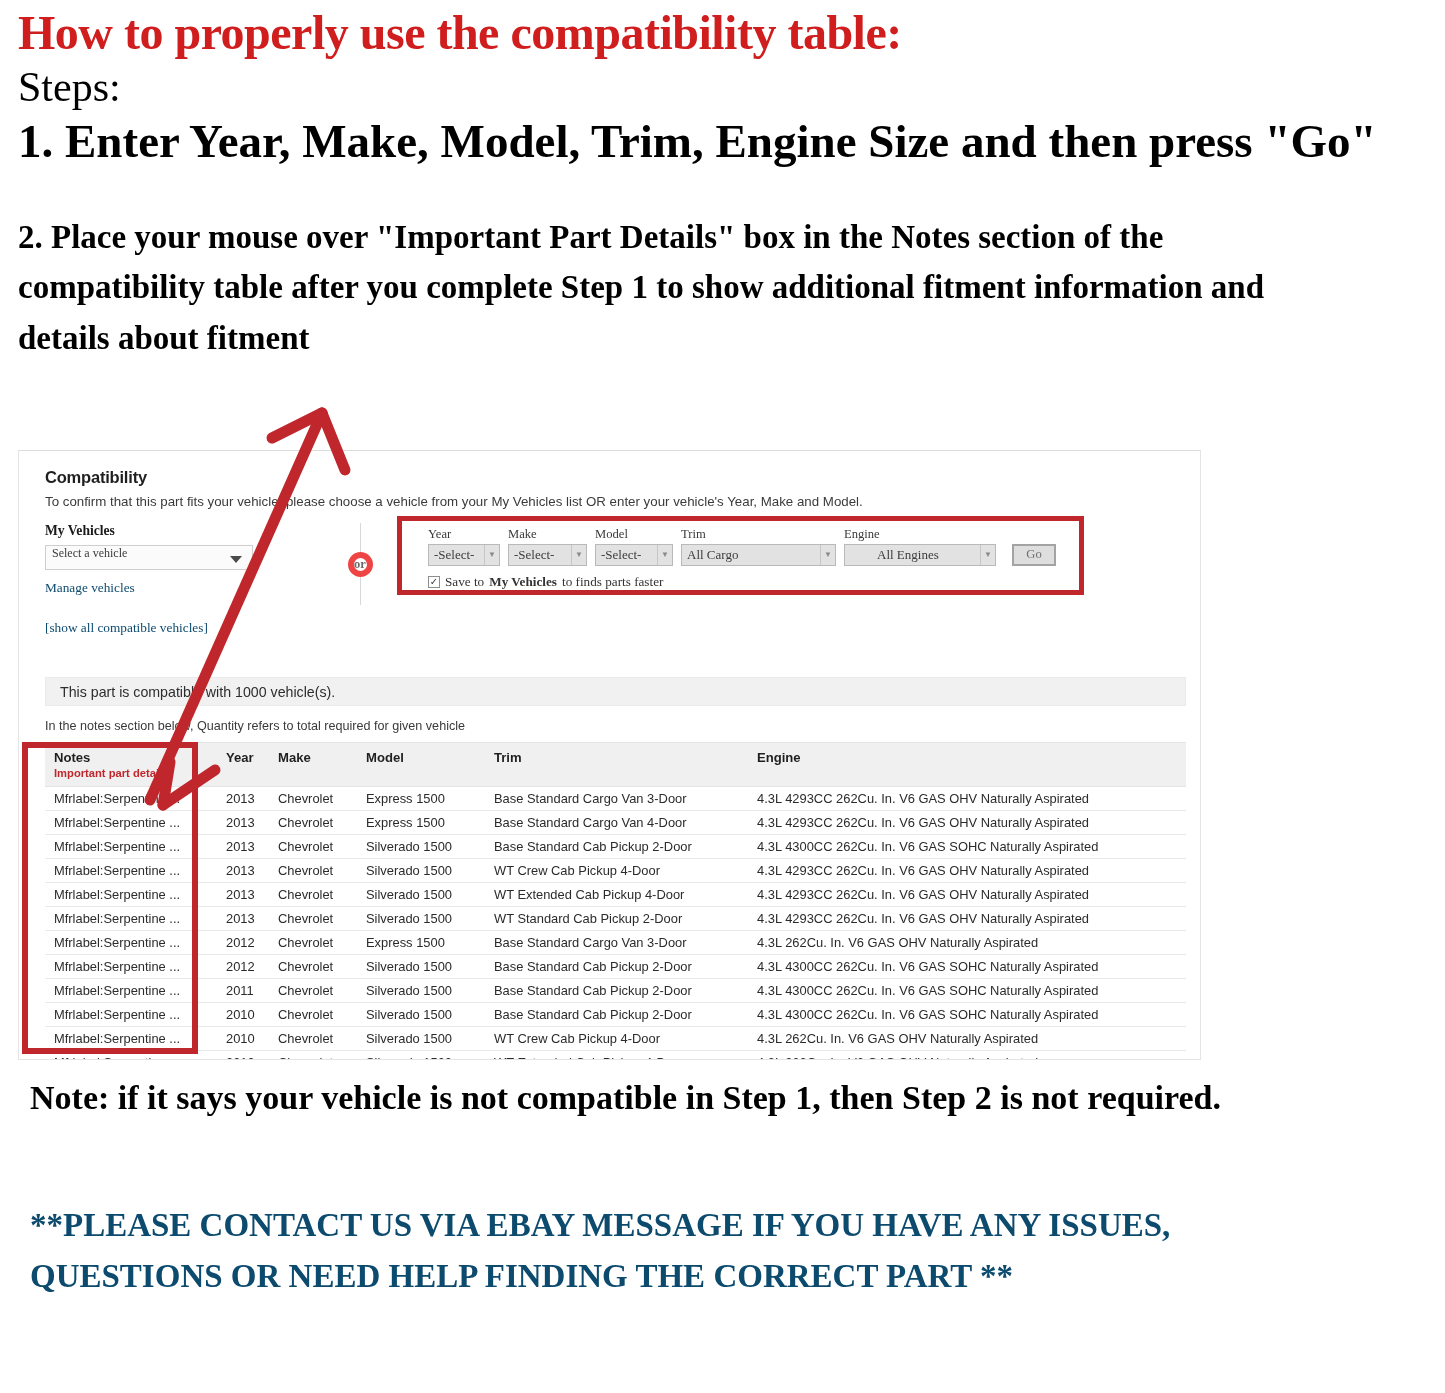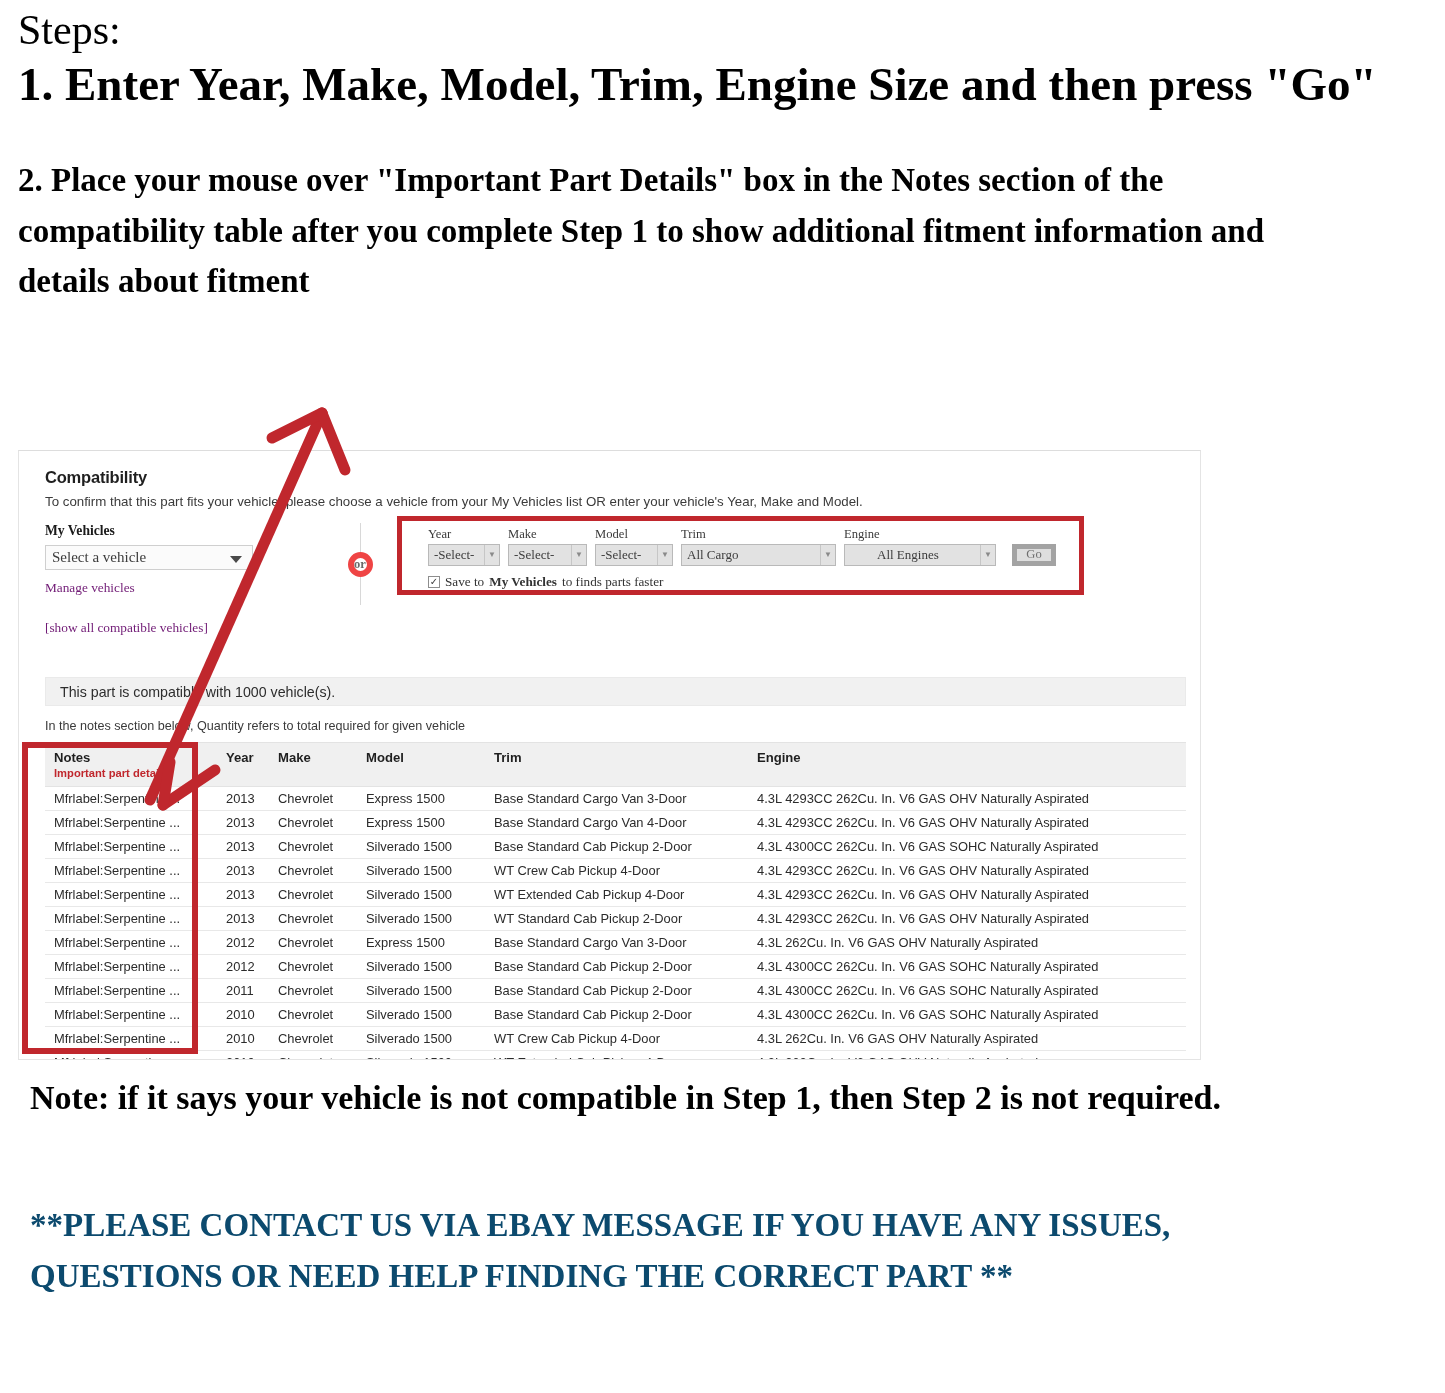--- a/index.html
+++ b/index.html
@@ -85,34 +85,34 @@
 
   
   .myveh { position: absolute; left: 0; top: 0; width: 250px; }
   .myveh-label {
     font-size: 13.6px; font-weight: bold; color: #1a1a1a; margin-bottom: 6px;
   }
   .myveh-select {
     width: 208px; height: 25px;
     border: 1px solid #cfcfcf;
     background: #fbfbfb;
-    font-size: 15px; color: #3c3c3c;
-    display: flex; align-items: center;
+    font-size: 12px; color: #3c3c3c;
+    display: flex; 
     padding: 0 6px;
     position: relative;
   }
   .myveh-select .caret {
     position: absolute; right: 10px; top: 50%;
     width: 0; height: 0; margin-top: -2px;
     border-left: 6px solid transparent;
     border-right: 6px solid transparent;
     border-top: 7px solid #4a4a4a;
   }
   .link {
-    color: #701a75; font-size: 13.3px; margin-top: 10px; cursor: pointer;
+    color: #0c4a6e; font-size: 13.3px; margin-top: 10px; cursor: pointer;
   }
   .link.show-all { margin-top: 24px; }
 
   
   .or-wrap {
     position: absolute; left: 290px; top: 0px;
     width: 50px; height: 82px;
     display: flex; flex-direction: column; align-items: center;
   }
   .or-line { width: 1px; background: #d8d8d8; flex: 1; }
@@ -154,21 +154,21 @@
     display: flex; align-items: center; justify-content: center;
     color: #8a8a8a; font-size: 8px;
   }
   .dd-year  { width: 72px; }
   .dd-make  { width: 79px; }
   .dd-model { width: 78px; }
   .dd-trim  { width: 155px; }
   .dd-engine{ width: 152px; padding-left: 32px; }
   .go-btn {
     width: 44px; height: 22px;
-    border: 5px solid #a3a3a3;
+    border: 2px solid #a3a3a3;
     background: #dedede;
     color: #6e6e6e;
     font-size: 12.6px;
     display: flex; align-items: center; justify-content: center;
     margin-left: 8px;
   }
   .save-row {
     display: flex; align-items: center; margin-top: 8px; gap: 5px;
     font-size: 13.2px; color: #333333;
   }
@@ -276,20 +276,21 @@
     font-size: 33px;
     font-weight: bold;
     color: #0c4a6e;
     line-height: 1.55;
   }
 </style>
 </head>
 <body>
 
 <div class="instructions">
+  <div class="headline">How to properly use the compatibility table:</div>
   <div class="steps-label">Steps:</div>
   <div class="step-one">1. Enter Year, Make, Model, Trim, Engine Size and then press "Go"</div>
   <div class="step-two">2. Place your mouse over "Important Part Details" box in the Notes section of the compatibility table after you complete Step 1 to show additional fitment information and details about fitment</div>
 </div>
 
 <div class="compat-panel">
 
   <div class="compat-title">Compatibility</div>
   <div class="compat-sub">To confirm that this part fits your vehicle, please choose a vehicle from your My Vehicles list OR enter your vehicle's Year, Make and Model.</div>
 

